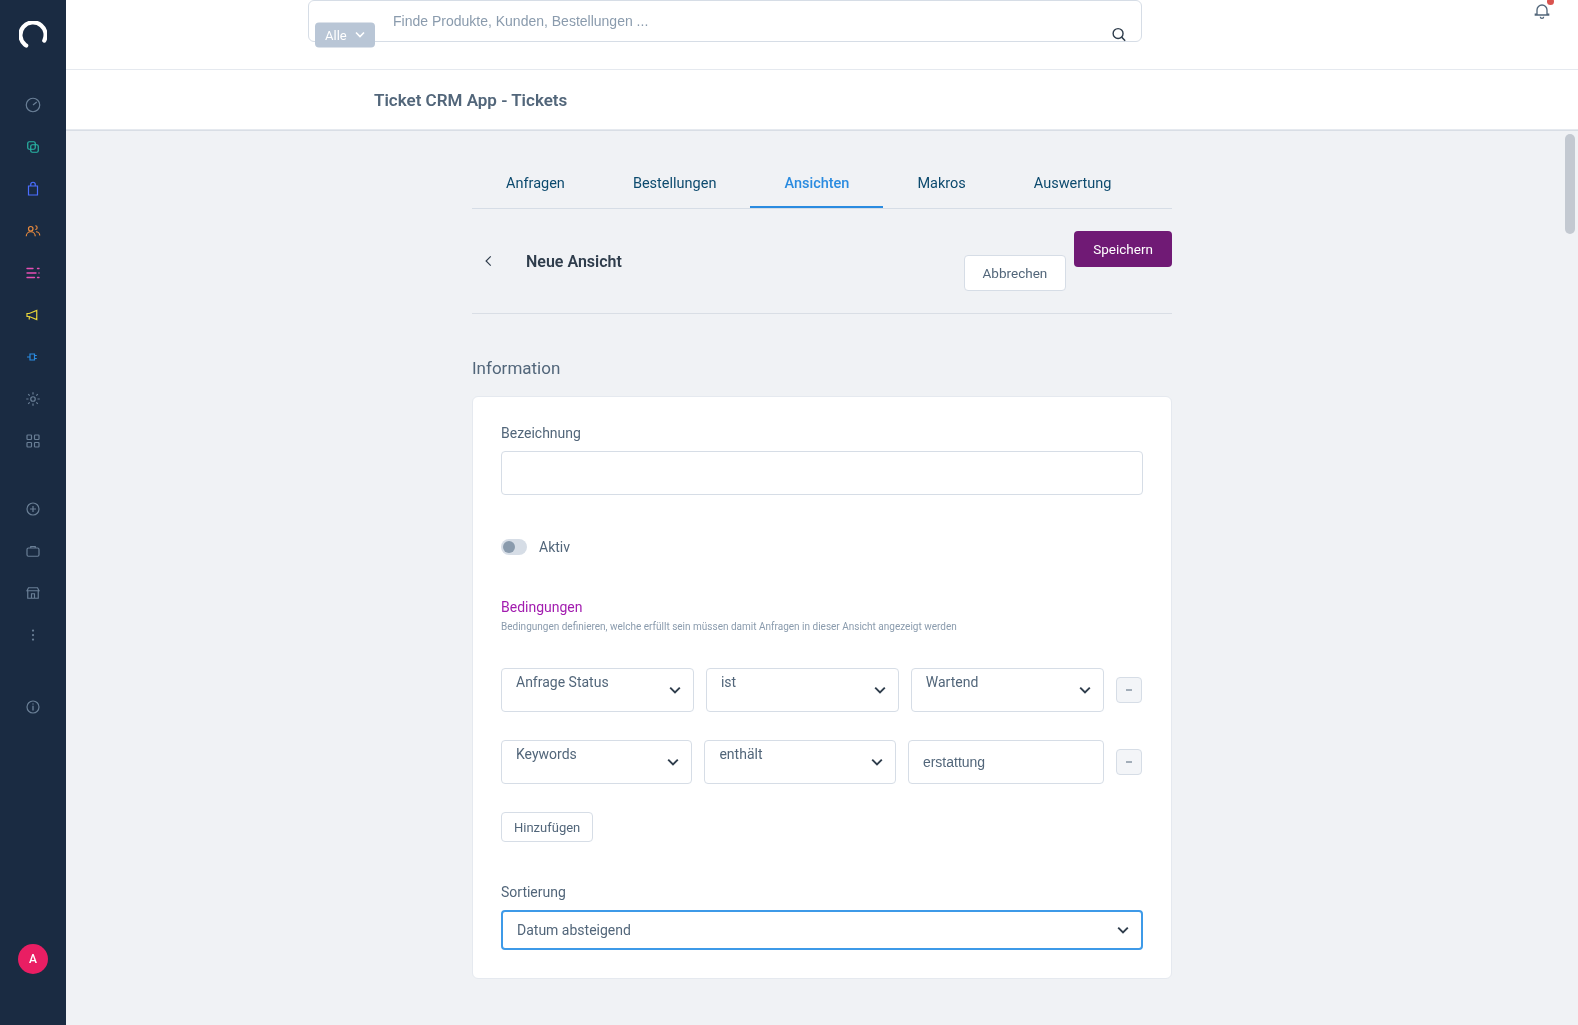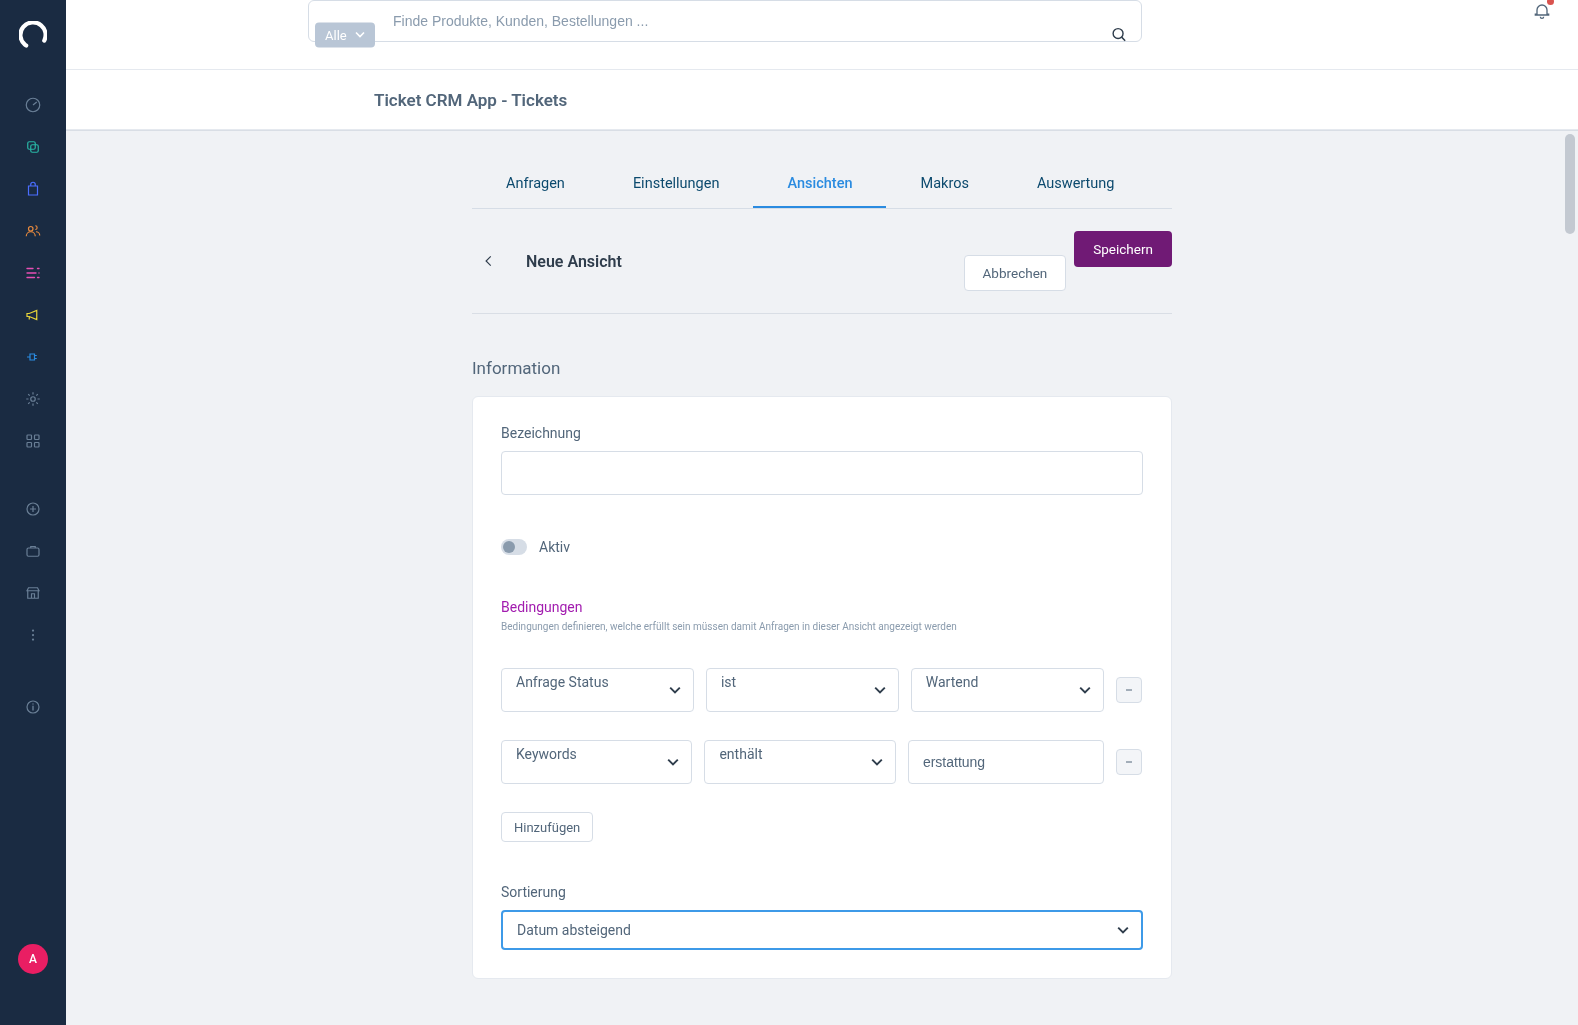--- a/index.html
+++ b/index.html
@@ -214,21 +214,21 @@
 
     <div class="page-title-bar">
       <span>Ticket CRM App - Tickets</span>
     </div>
 
     <div class="content-frame">
       <div class="frame-scrollbar"></div>
       <div class="content">
         <div class="tabs">
           <div class="tab"><span>Anfragen</span></div>
-          <div class="tab"><span>Einstellungen</span></div>
+          <div class="tab"><span>Bestellungen</span></div>
           <div class="tab active"><span>Ansichten</span></div>
           <div class="tab"><span>Makros</span></div>
           <div class="tab"><span>Auswertung</span></div>
         </div>
 
         <div class="action-row">
           <div class="back-btn">
             <svg width="14" height="14" viewBox="0 0 24 24">
                 <path d="M15 4 L7 12 L15 20" fill="none" stroke="#2f3d4c" stroke-width="2"></path>
               </svg>

